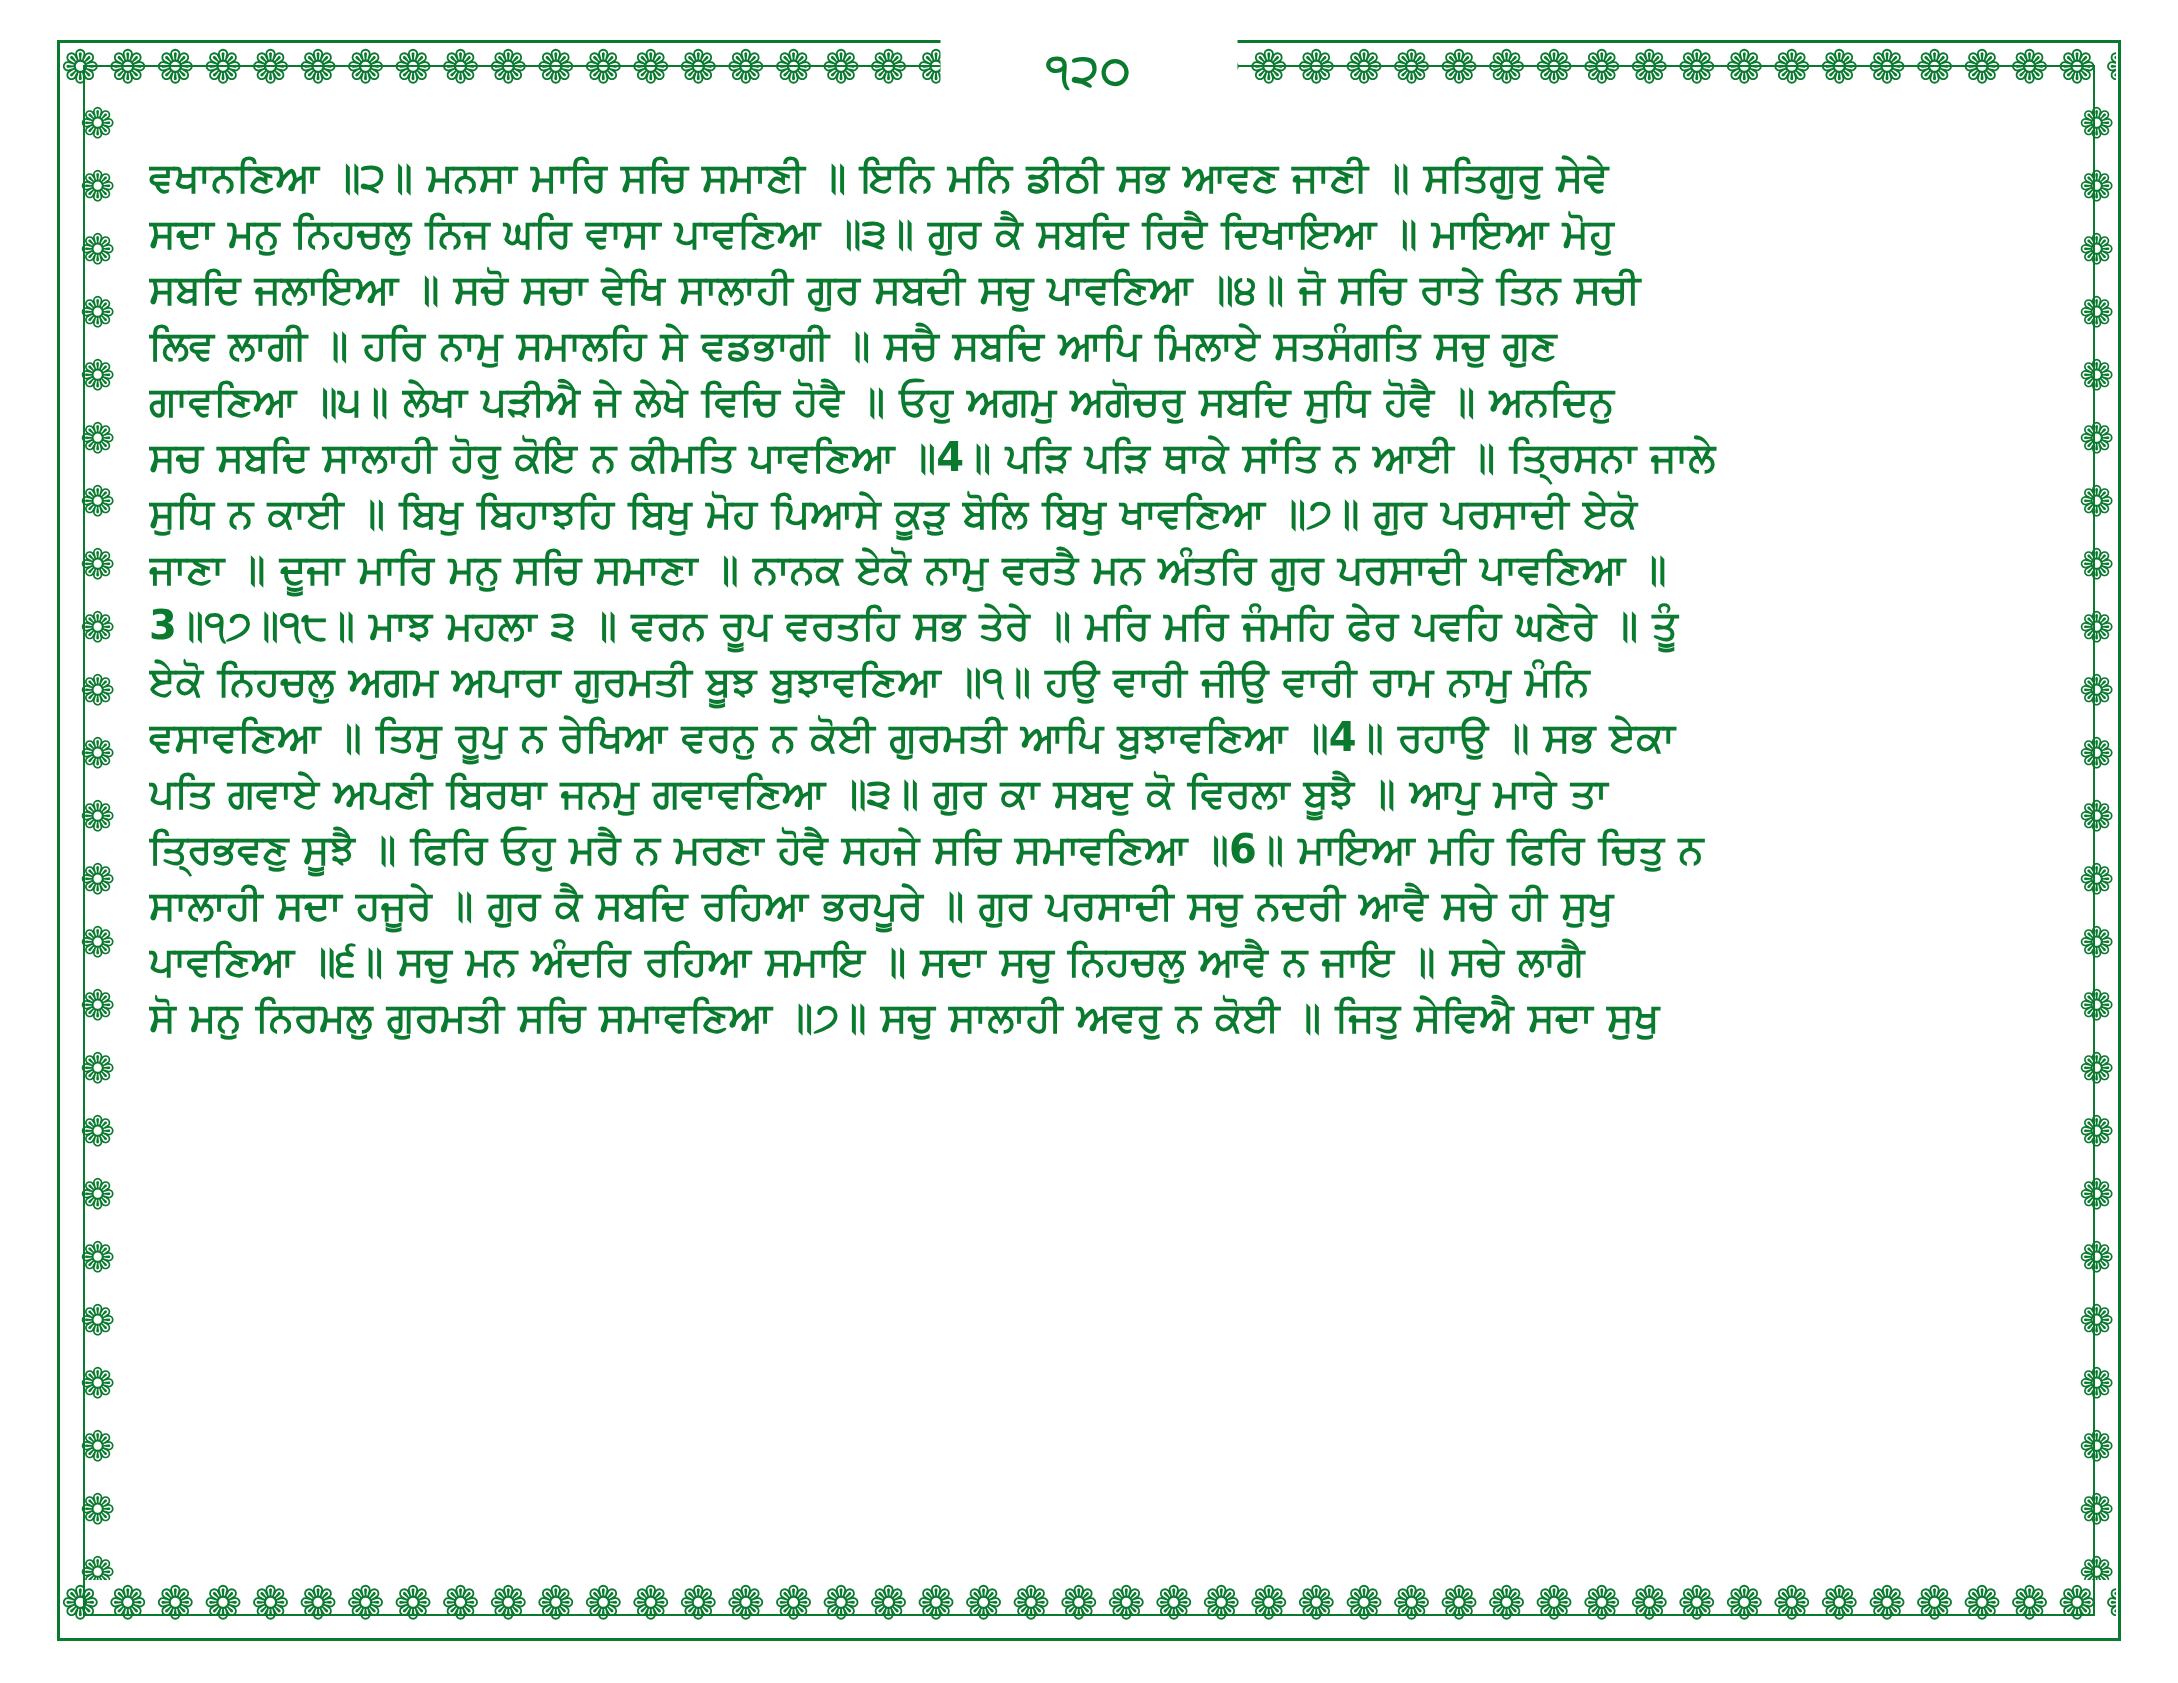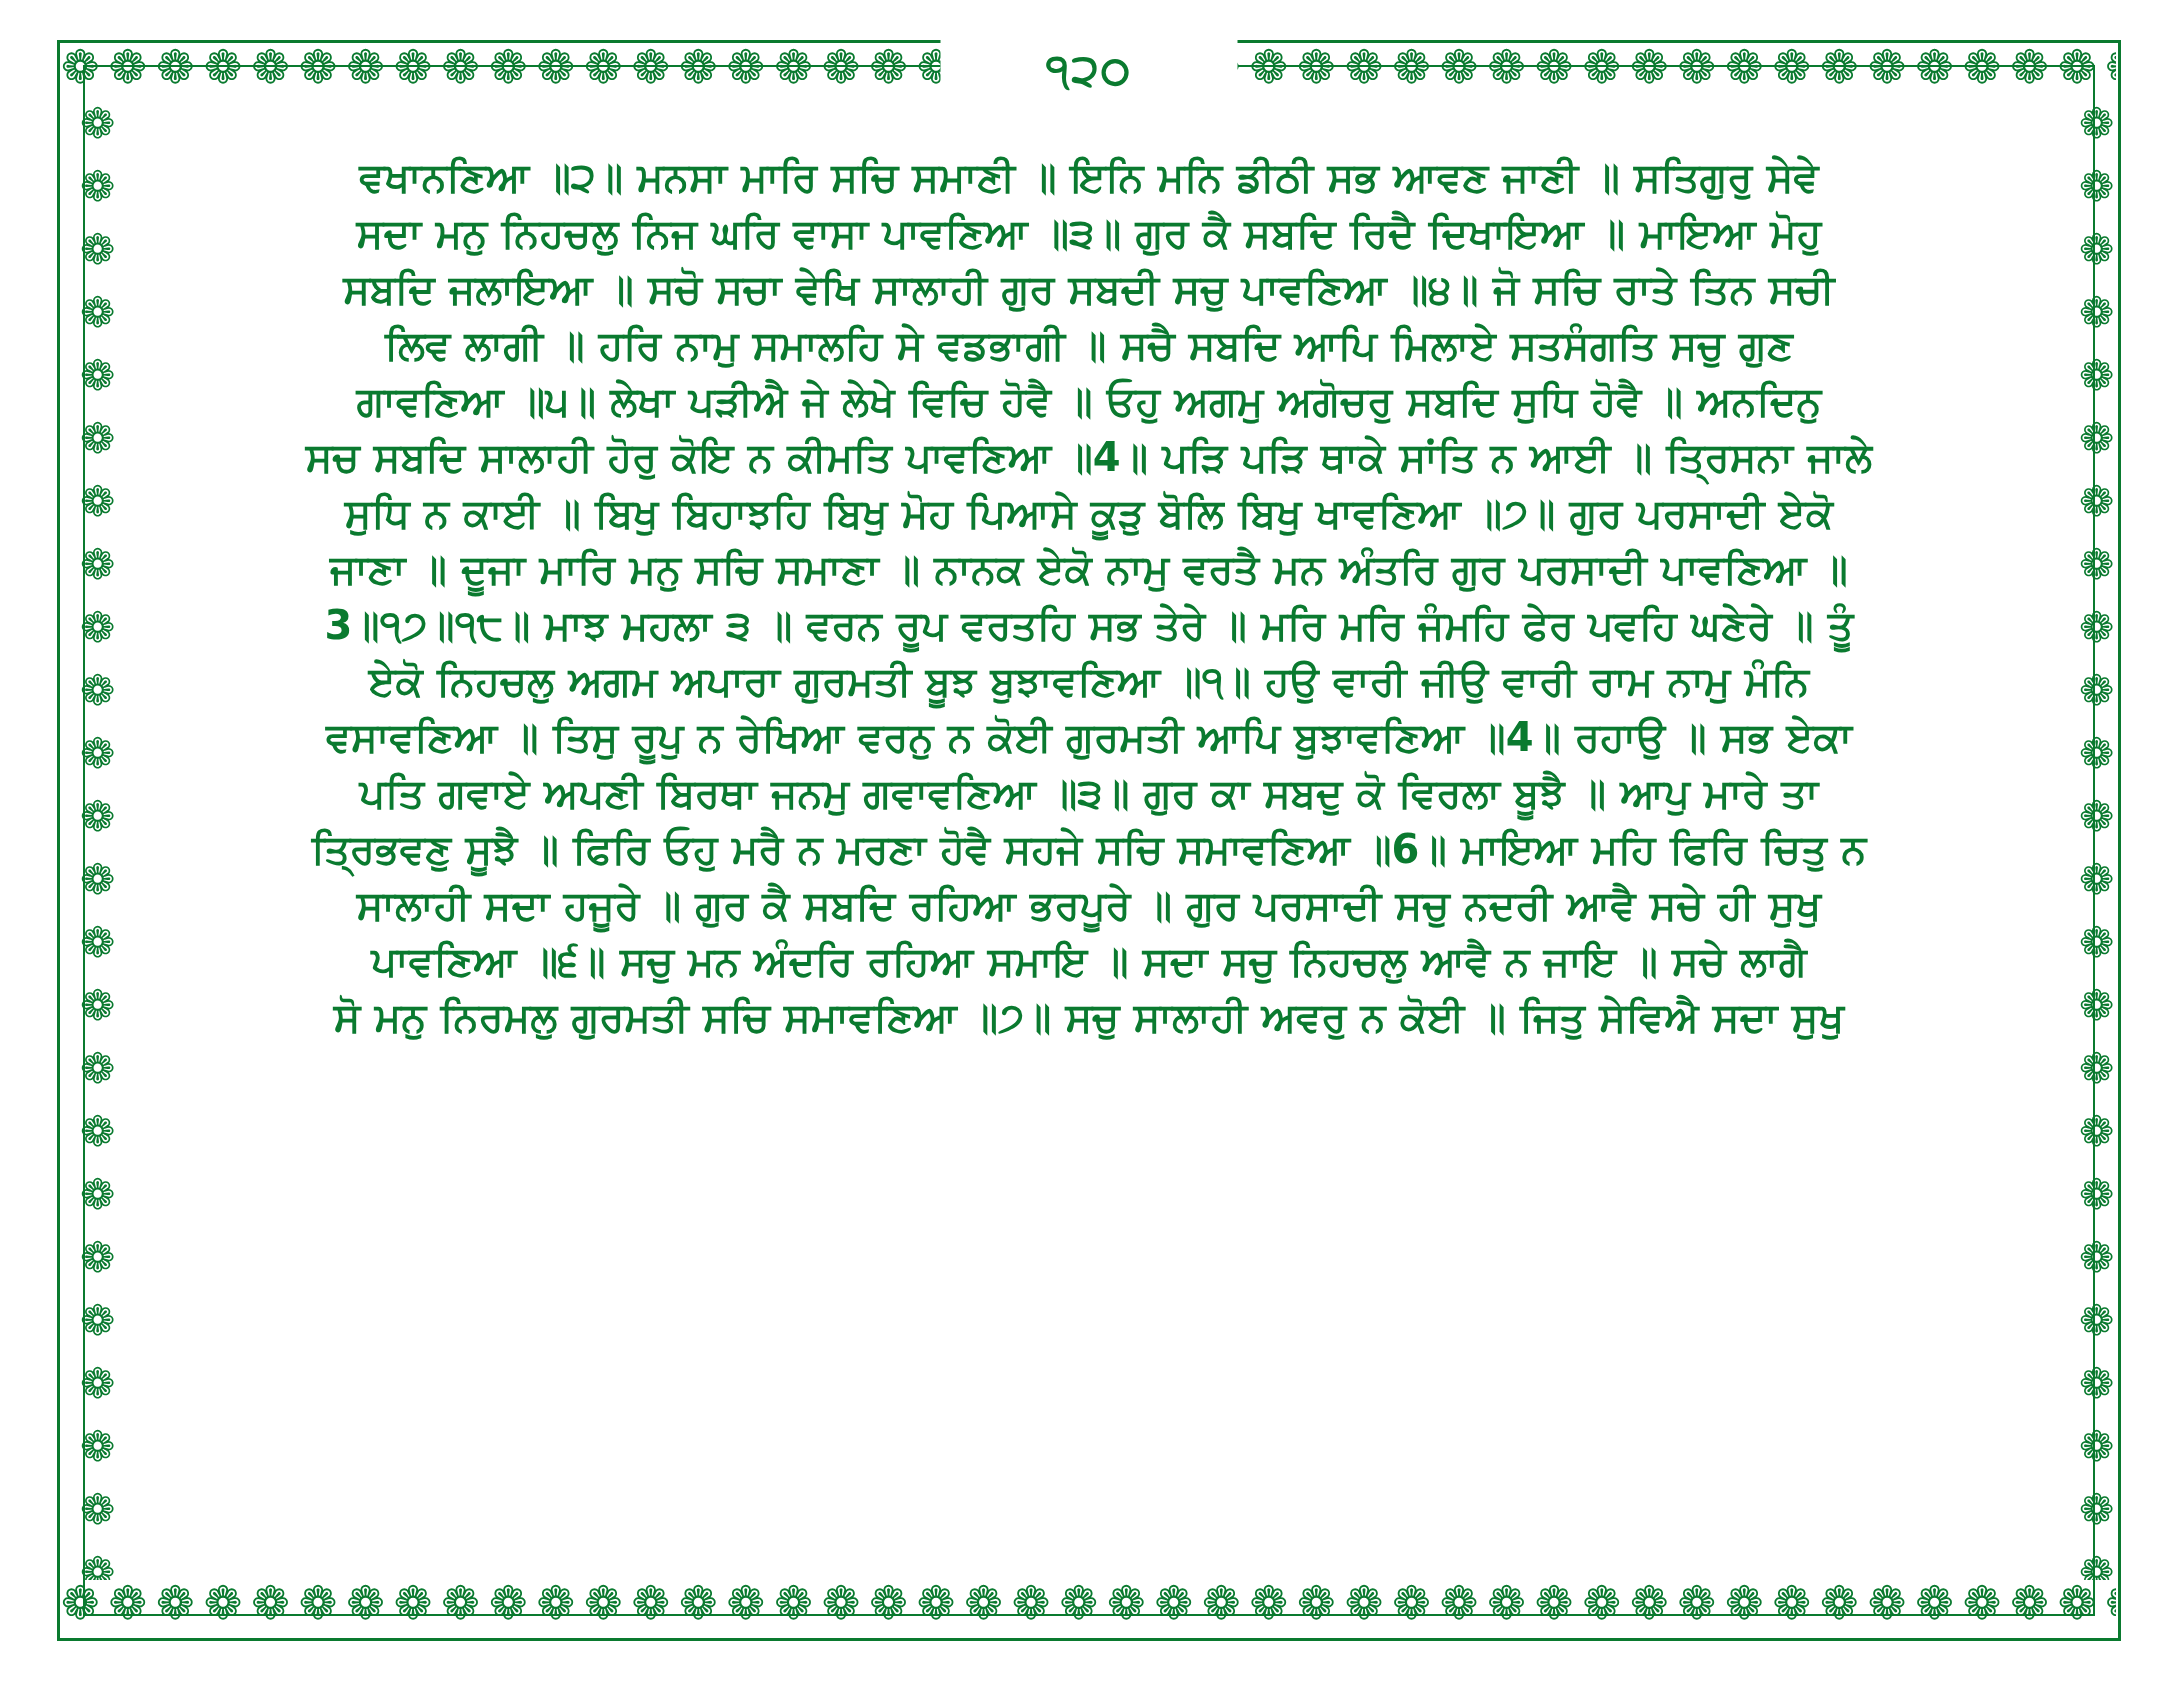--- a/index.html
+++ b/index.html
@@ -105,21 +105,20 @@
   }
 
   
   .scripture {
     position: absolute;
     left: 149px;
     top: 149px;
     right: 149px;
     bottom: 139px;
     overflow: hidden;
-    text-align: center;
   }
   .line {
     font-family: "DejaVu Sans", "Liberation Sans", sans-serif;
     font-size: 40px;
     font-weight: bold;
     color: #0a7a2f;
     line-height: 56px;
     height: 56px;
     white-space: nowrap;
     letter-spacing: 0.2px;

